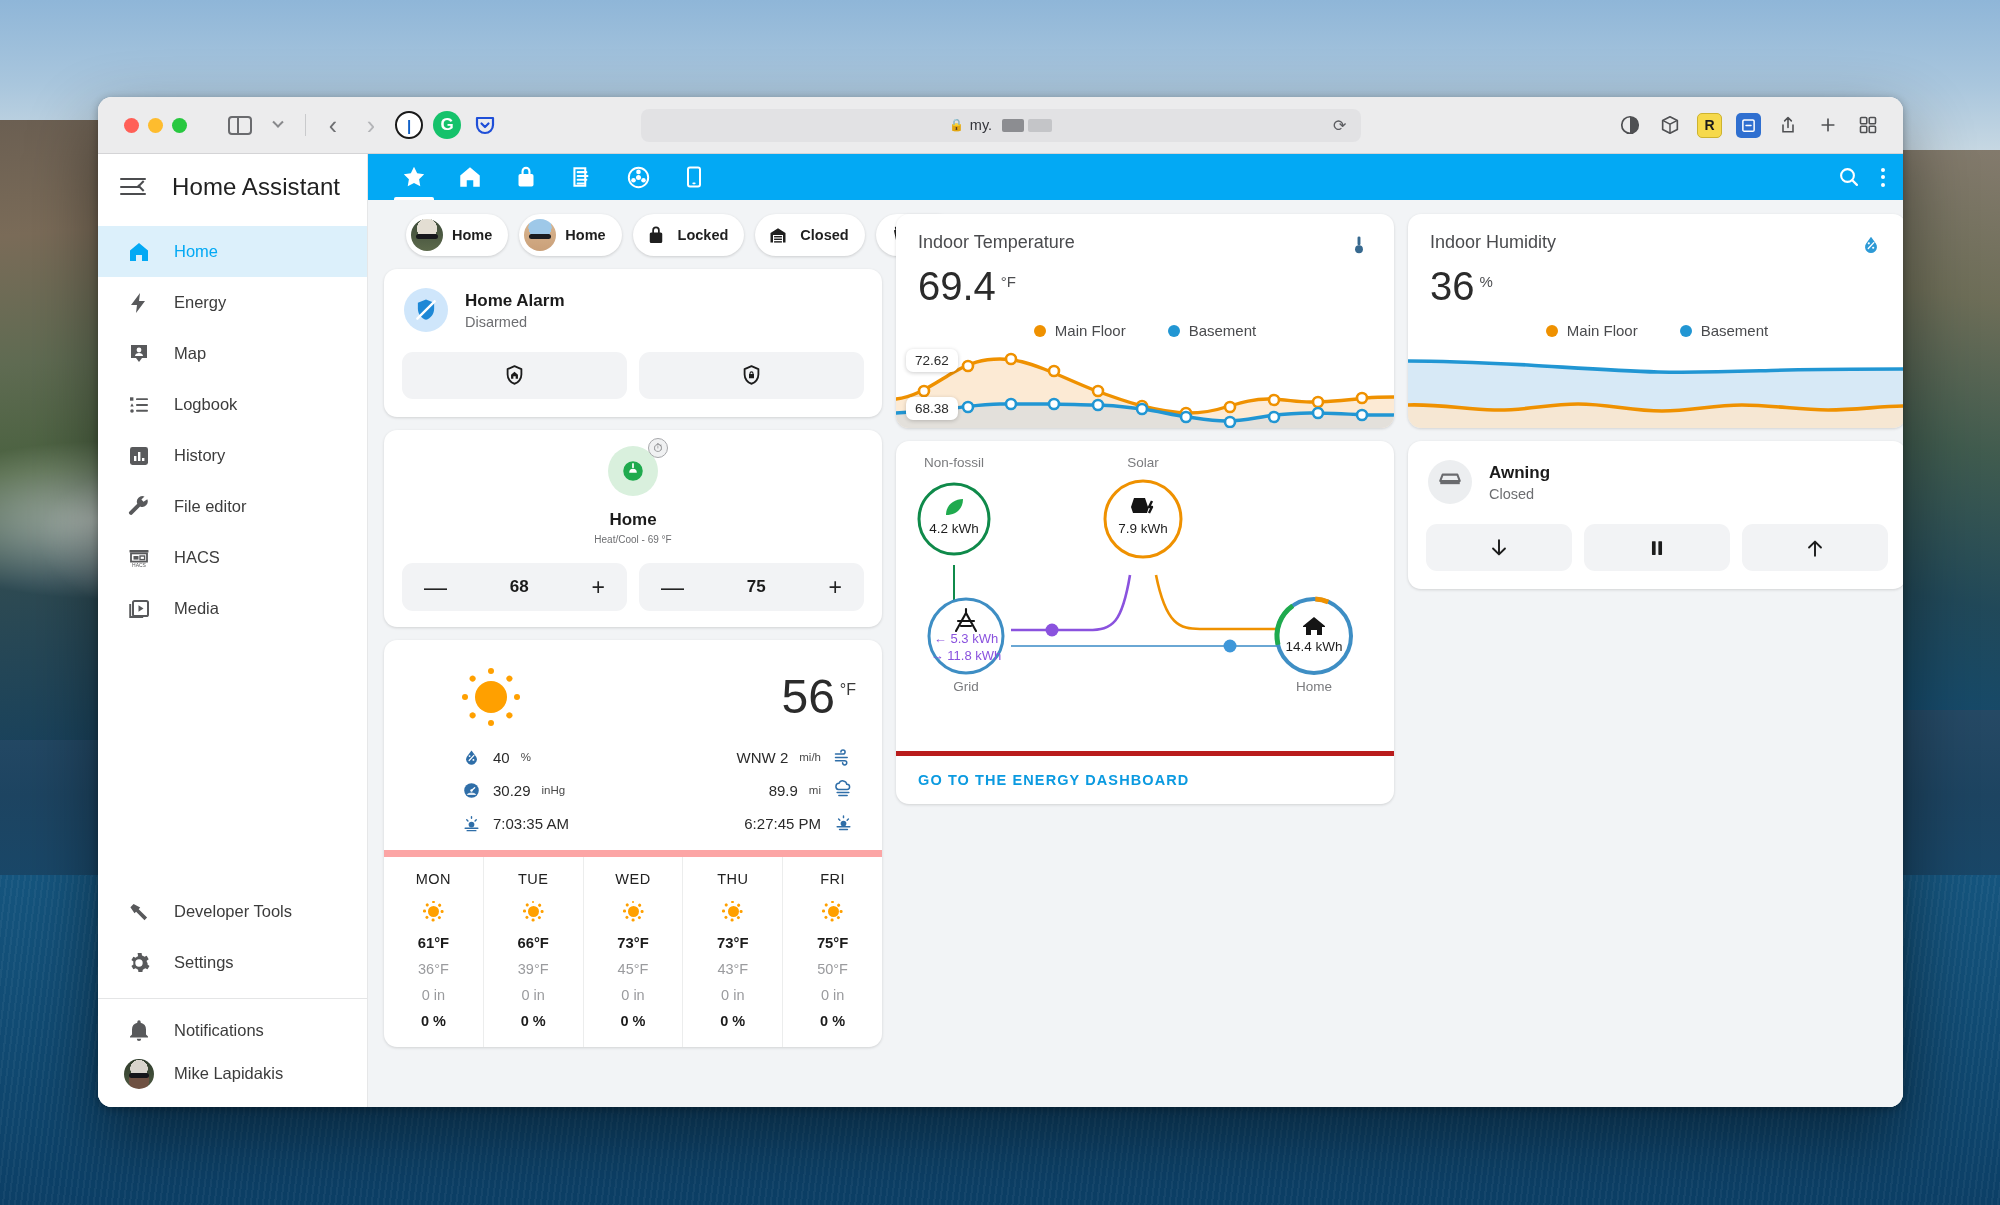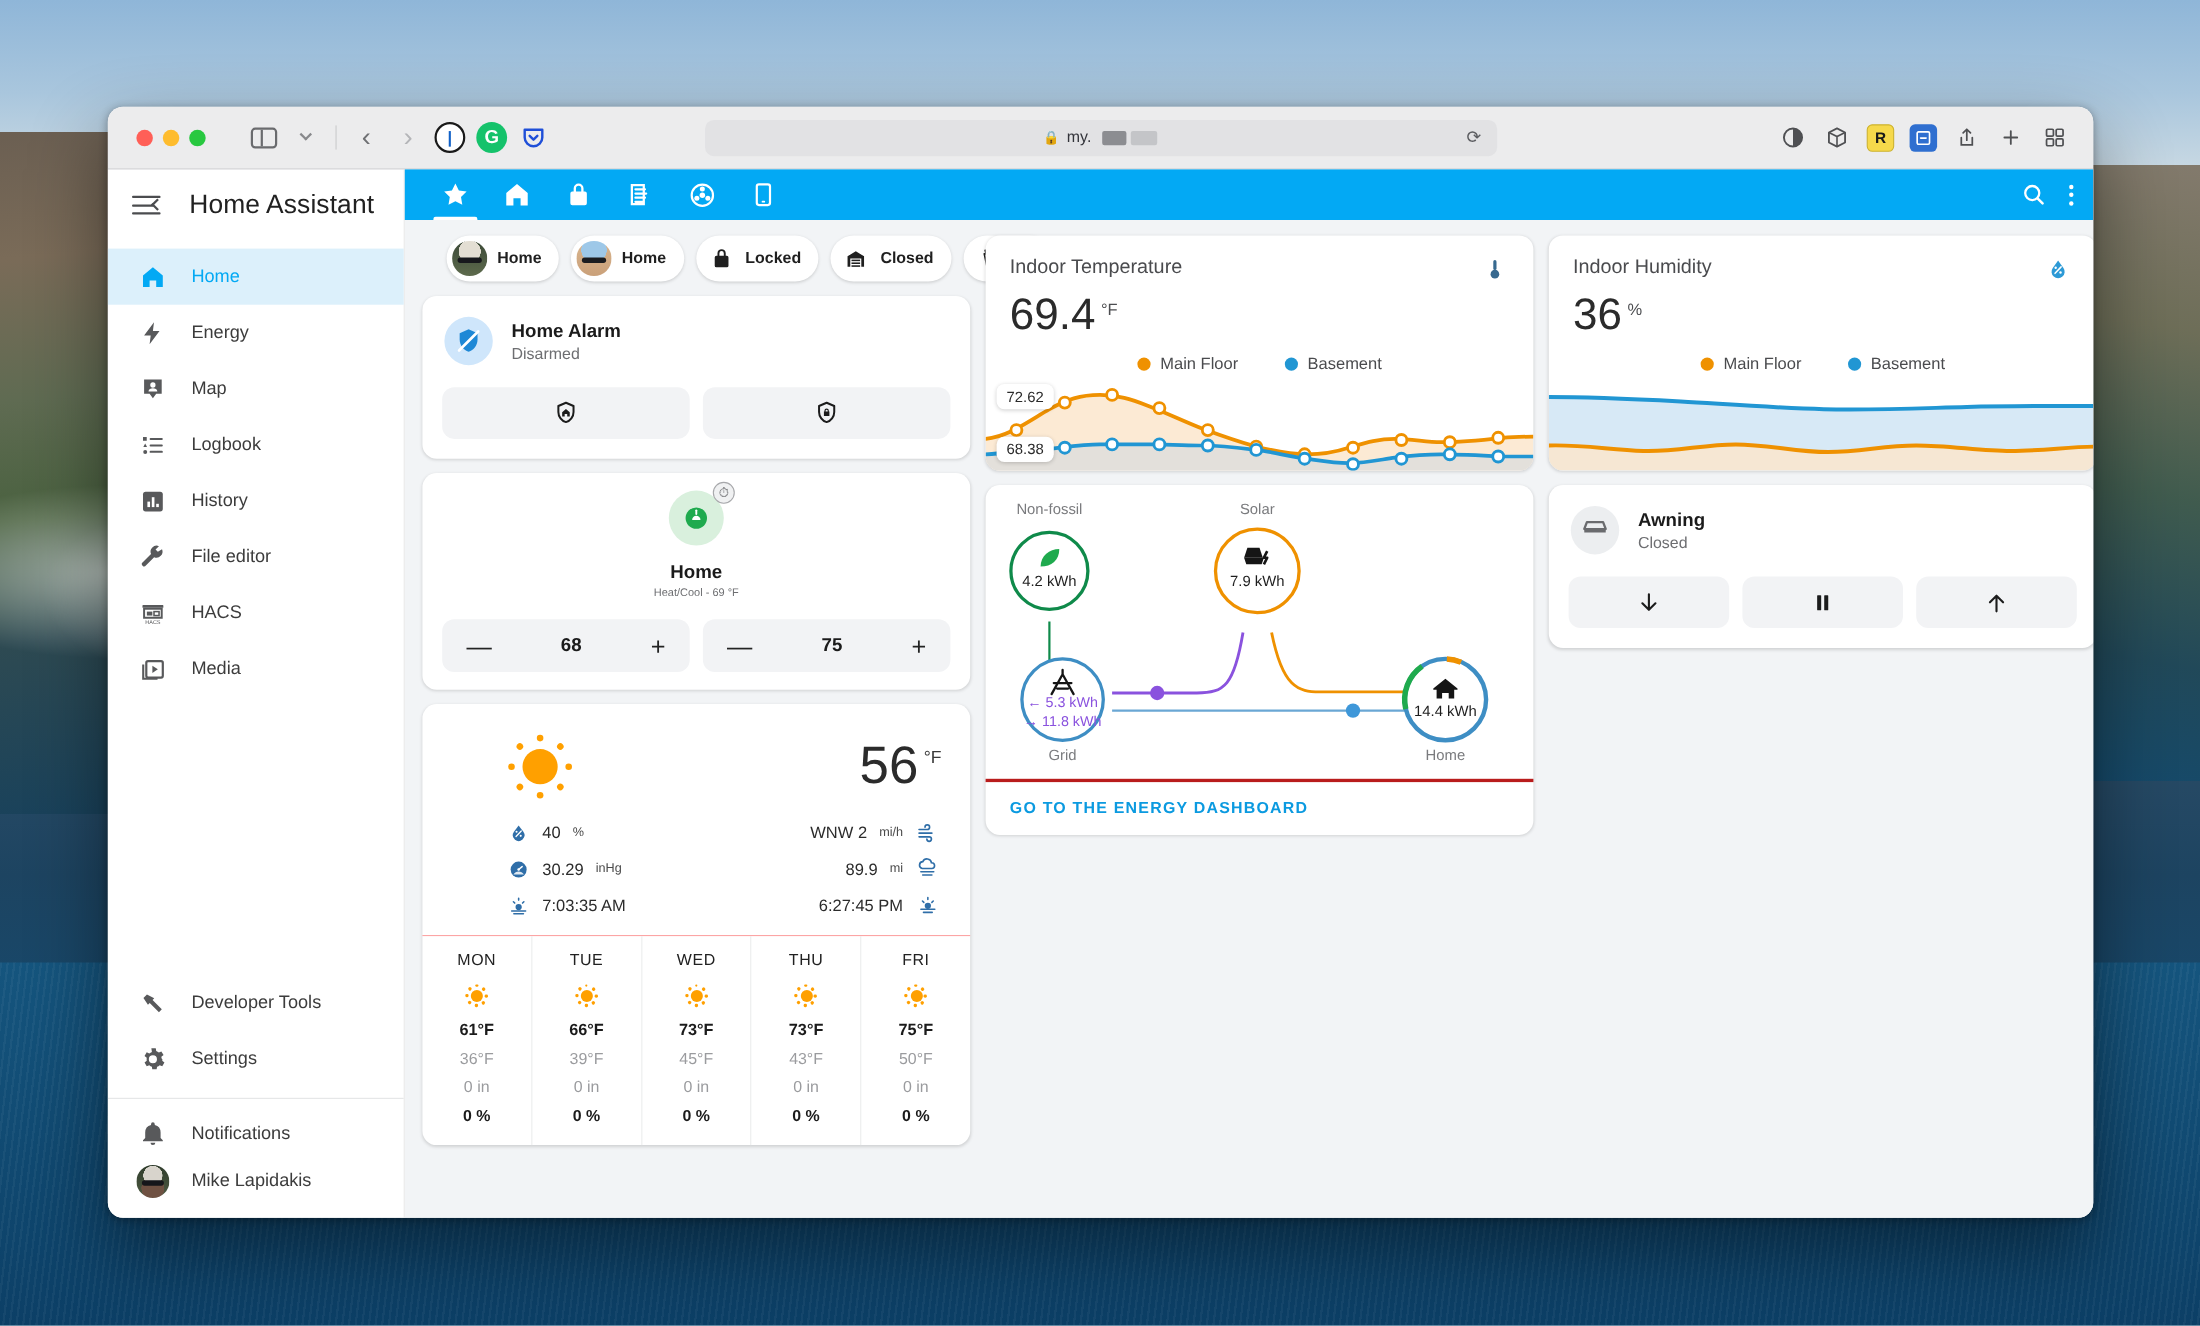--- a/index.html
+++ b/index.html
@@ -207,21 +207,21 @@
   .w-temp{ display:flex; align-items:flex-start; gap:5px;}
   .w-temp-num{ font-size:48px; color:#2b2b2b; font-weight:400; line-height:1;}
   .w-temp-unit{ font-size:16px; color:#3a3a3a; margin-top:8px;}
   .w-details{ display:flex; justify-content:space-between; padding:0 6px 16px;}
   .w-left, .w-right{ display:flex; flex-direction:column; gap:11px;}
   .w-row{ display:flex; align-items:center; gap:11px; font-size:15px; color:#2b2b2b;}
   .w-right .w-row{ justify-content:flex-end;}
   .w-unit{ font-size:11.5px; color:#4a4a4a;}
   .w-ic{ width:22px;height:22px; color:#3c6fa5; display:flex;align-items:center;justify-content:center;}
 
-  .forecast{ display:flex; border-top:1px solid #fca5a5; }
+  .forecast{ display:flex; border-top:7px solid #fca5a5; }
   .fc{ flex:1; padding:14px 0 18px; text-align:center; border-right:1px solid #eceded;}
   .fc:last-child{ border-right:none;}
   .fc-day{ font-size:14.5px; color:#212121; letter-spacing:.5px;}
   .fc-ic{ margin:13px auto 13px; width:22px;height:22px; position:relative;}
   .fc-sun-core{ position:absolute; left:6px; top:6px; width:11px;height:11px;border-radius:50%;background:#ffa000;}
   .fc-ray{ position:absolute; width:2.6px;height:2.6px;border-radius:50%;background:#ffa000; left:9.7px; top:9.7px;}
   .fc-hi{ font-size:14.8px; font-weight:700; color:#1b1b1b;}
   .fc-lo{ font-size:14.5px; color:#9a9b9e; margin-top:10px;}
   .fc-pr{ font-size:14.5px; color:#9a9b9e; margin-top:10px;}
   .fc-pp{ font-size:14.5px; font-weight:700; color:#1b1b1b; margin-top:10px;}
@@ -239,21 +239,21 @@
   .lg-dot{ width:12px;height:12px;border-radius:50%;}
   .chart-wrap{ position:relative; height:83px; margin:0 -22px; }
   .tooltip{
     position:absolute; background:#fff; border-radius:7px; box-shadow:0 1px 4px rgba(0,0,0,.2);
     padding:4px 9px; font-size:13.5px; color:#2b2b2b; z-index:3;
   }
 
   
   .energy{ padding:6px 0 0; }
   .energy-svg-wrap{ padding:6px 12px 0; }
-  .energy-foot{ border-top:3px solid #b91c1c; padding:15px 22px; }
+  .energy-foot{ border-top:5px solid #b91c1c; padding:15px 22px;margin-top:44px; }
   .energy-link{ font-size:14.5px; font-weight:700; letter-spacing:1.1px; color:#0b9ae0; cursor:pointer; }
 
   
   .cover-head{ display:flex; align-items:center; gap:17px; padding:19px 20px 6px;}
   .cover-circle{
     width:44px;height:44px;border-radius:50%;background:#eceef0;
     display:flex;align-items:center;justify-content:center; color:#6a6b6e;
   }
   .cover-name{ font-size:17px; font-weight:700; color:#1b1b1b;}
   .cover-state{ font-size:14.5px; color:#6d6e71; margin-top:3px;}

